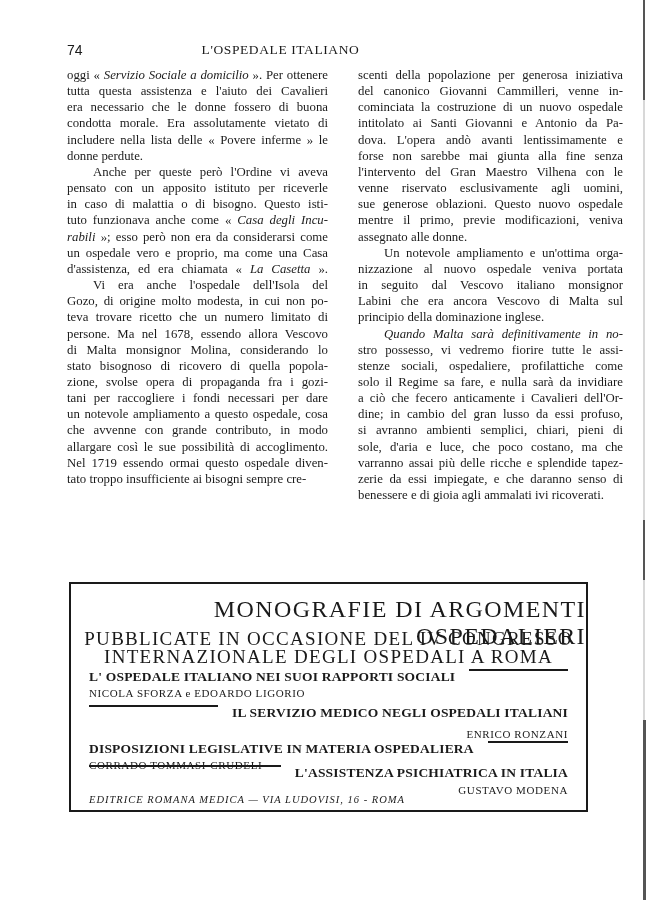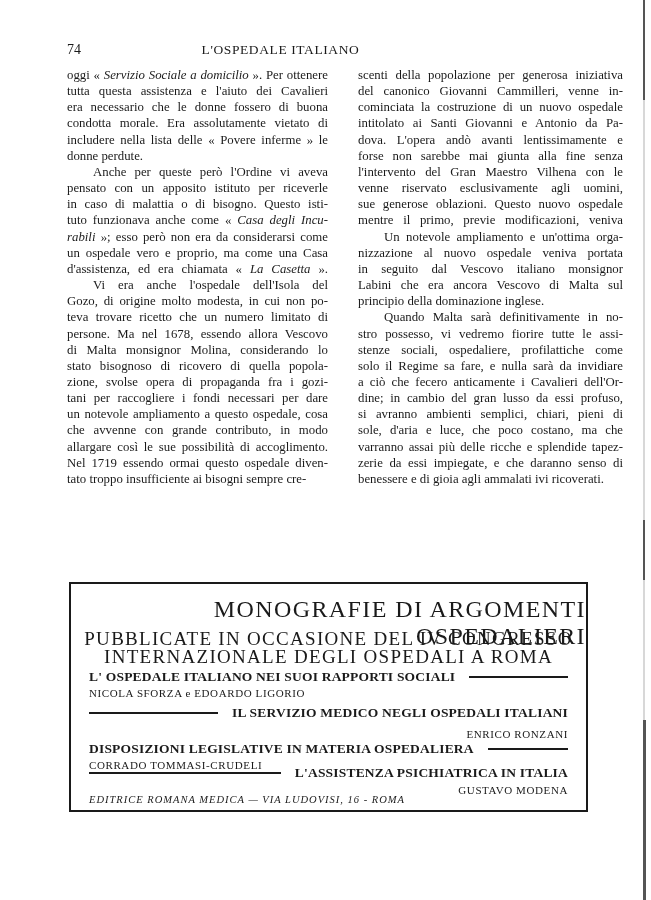--- a/index.html
+++ b/index.html
@@ -2,35 +2,35 @@
 <html><head>
 <meta charset="utf-8">
 <style>
   html, body { margin: 0; padding: 0; }
   body {
     width: 651px; height: 900px; background: #ffffff; position: relative; overflow: hidden;
     font-family: "DejaVu Serif", "Liberation Serif", serif; color: #1a1a1a;
   }
   .page-edge { position: absolute; left: 643px; top: 0; width: 2px; height: 900px; background: #d8d8d8; }
   .page-edge-dark { position: absolute; left: 643px; width: 2px; background: #555; }
-  .page-number { position: absolute; left: 67px; top: 42px; font-size: 14px; font-family: Liberation Serif, serif; }
+  .page-number { position: absolute; left: 67px; top: 42px; font-size: 14px; font-family: Liberation Sans, sans-serif; }
   .running-head { position: absolute; left: 0; width: 561px; top: 42px; text-align: center; font-size: 13.5px; letter-spacing: 0.6px; font-family: "Liberation Serif", serif; }
   .col { position: absolute; top: 67px; font-family: "Liberation Serif", serif; font-size: 12.8px; line-height: 16.15px; text-align: justify; }
   .col-left { left: 67px; width: 261px; }
   .col-right { left: 358px; width: 265px; }
   .col .line { display: block; text-align: justify; text-align-last: justify; white-space: nowrap; }
   .col .line.last { text-align-last: left; }
   .col em { font-style: italic; }
   .ad-box {
     position: absolute; left: 69px; top: 582px; width: 519px; height: 230px;
     border: 2px solid #1a1a1a; box-sizing: border-box;
   }
   .ad-title { position: absolute; left: 0; width: 100%; top: 12px; text-align: right; font-family: "Liberation Serif", serif; font-size: 24px; letter-spacing: 1.4px; }
   .ad-sub { position: absolute; left: 0; width: 100%; text-align: center; font-family: "Liberation Serif", serif; font-size: 19px; letter-spacing: 1.3px; }
-  .ad-row { position: absolute; left: 18px; right: 18px; display: flex; align-items: center; }
+  .ad-row { position: absolute; left: 18px; right: 18px; display: flex; align-items: flex-start; }
   .ad-row .title { font-family: "Liberation Serif", serif; font-weight: bold; font-size: 13.5px; white-space: nowrap; letter-spacing: 0.2px; }
   .ad-row .rule { flex: 1; height: 1.5px; background: #1a1a1a; }
   .ad-author { position: absolute; font-family: "Liberation Serif", serif; font-size: 11px; letter-spacing: 0.6px; white-space: nowrap; }
   .ad-author.left { left: 18px; }
   .ad-author.right { right: 18px; }
   .ad-publisher { position: absolute; left: 18px; top: 203px; font-family: "Liberation Serif", serif; font-style: italic; font-size: 10.5px; letter-spacing: 1px; }
 </style>
 </head>
 <body>
 
@@ -74,26 +74,27 @@
     <span class="line"><span>scenti della popolazione per generosa iniziativa</span></span>
     <span class="line"><span>del canonico Giovanni Cammilleri, venne in-</span></span>
     <span class="line"><span>cominciata la costruzione di un nuovo ospedale</span></span>
     <span class="line"><span>intitolato ai Santi Giovanni e Antonio da Pa-</span></span>
     <span class="line"><span>dova. L'opera andò avanti lentissimamente e</span></span>
     <span class="line"><span>forse non sarebbe mai giunta alla fine senza</span></span>
     <span class="line"><span>l'intervento del Gran Maestro Vilhena con le</span></span>
     <span class="line"><span>venne riservato esclusivamente agli uomini,</span></span>
     <span class="line"><span>sue generose oblazioni. Questo nuovo ospedale</span></span>
     <span class="line"><span>mentre il primo, previe modificazioni, veniva</span></span>
+    <span class="line last"><span>assegnato alle donne.</span></span>
     <span class="line" style="padding-left: 26px;"><span>Un notevole ampliamento e un'ottima orga-</span></span>
     <span class="line"><span>nizzazione al nuovo ospedale veniva portata</span></span>
     <span class="line"><span>in seguito dal Vescovo italiano monsignor</span></span>
     <span class="line"><span>Labini che era ancora Vescovo di Malta sul</span></span>
     <span class="line last"><span>principio della dominazione inglese.</span></span>
-    <span class="line" style="padding-left: 26px;"><span>Quando Malta sarà definitivamente in no-</span></span>
+    <span class="line" style="padding-left: 26px; font-style: italic;"><span>Quando Malta sarà definitivamente in no-</span></span>
     <span class="line"><span>stro possesso, vi vedremo fiorire tutte le assi-</span></span>
     <span class="line"><span>stenze sociali, ospedaliere, profilattiche come</span></span>
     <span class="line"><span>solo il Regime sa fare, e nulla sarà da invidiare</span></span>
     <span class="line"><span>a ciò che fecero anticamente i Cavalieri dell'Or-</span></span>
     <span class="line"><span>dine; in cambio del gran lusso da essi profuso,</span></span>
     <span class="line"><span>si avranno ambienti semplici, chiari, pieni di</span></span>
     <span class="line"><span>sole, d'aria e luce, che poco costano, ma che</span></span>
     <span class="line"><span>varranno assai più delle ricche e splendide tapez-</span></span>
     <span class="line"><span>zerie da essi impiegate, e che daranno senso di</span></span>
     <span class="line last"><span>benessere e di gioia agli ammalati ivi ricoverati.</span></span>

